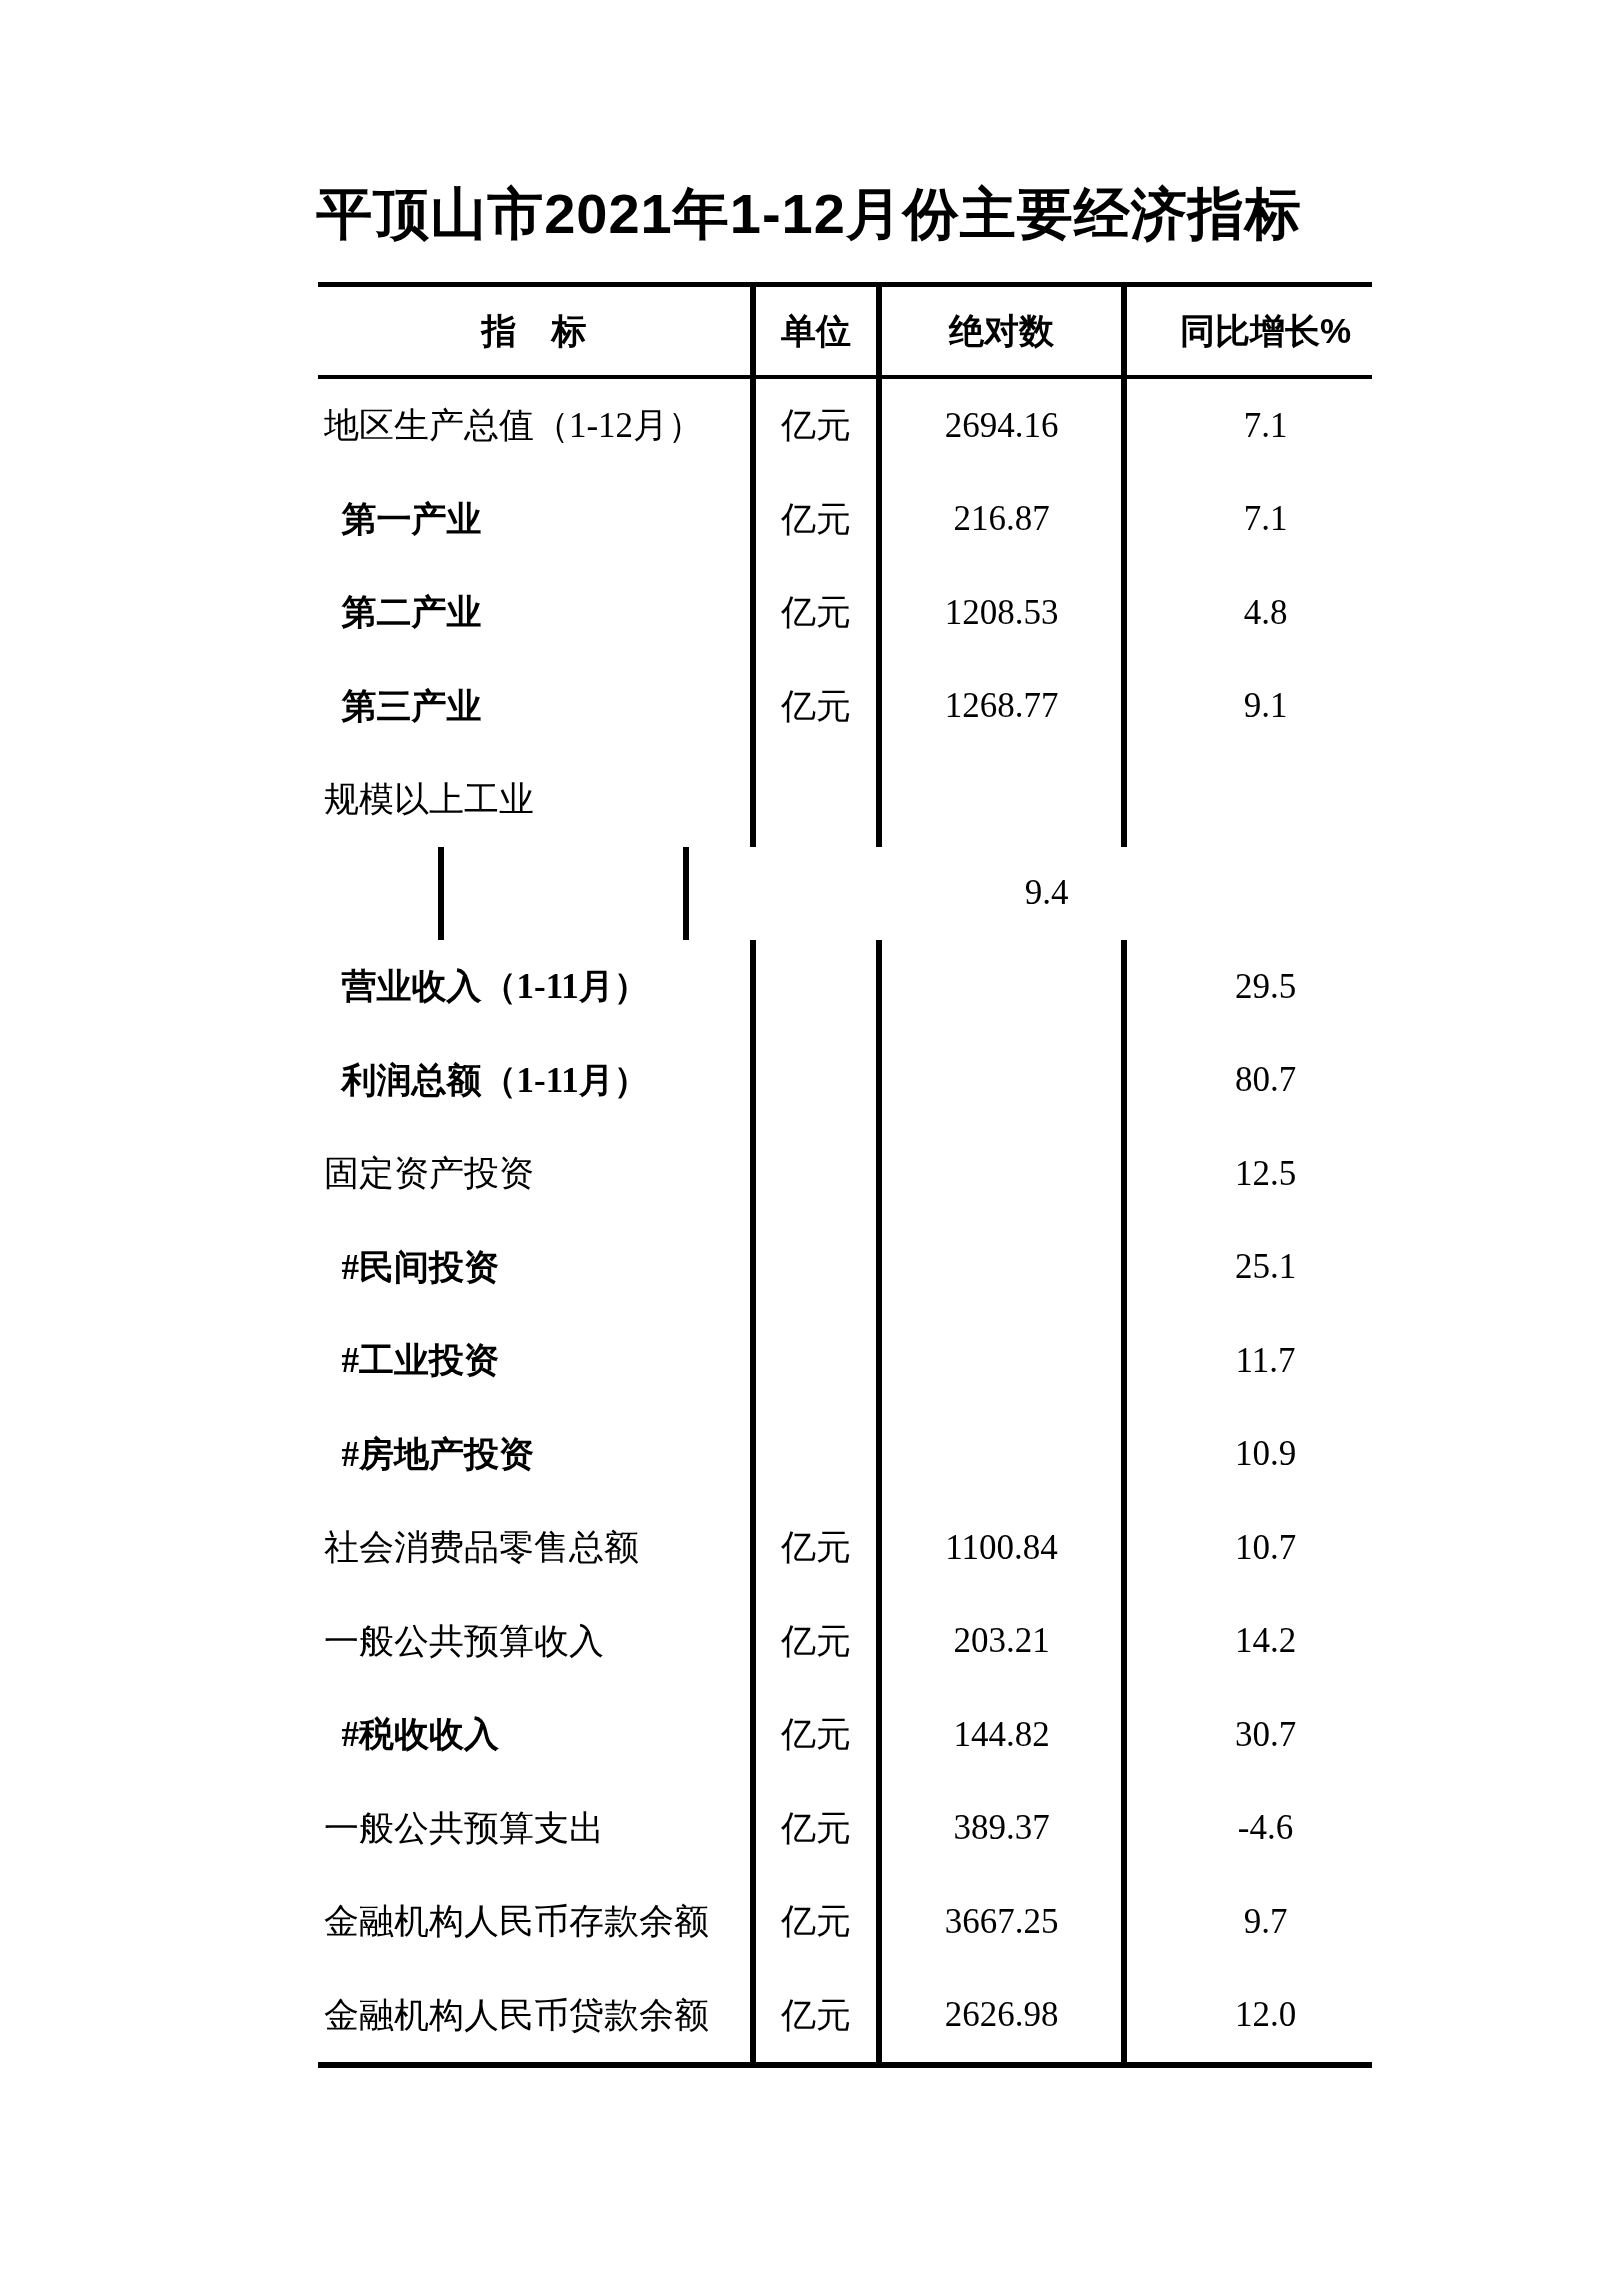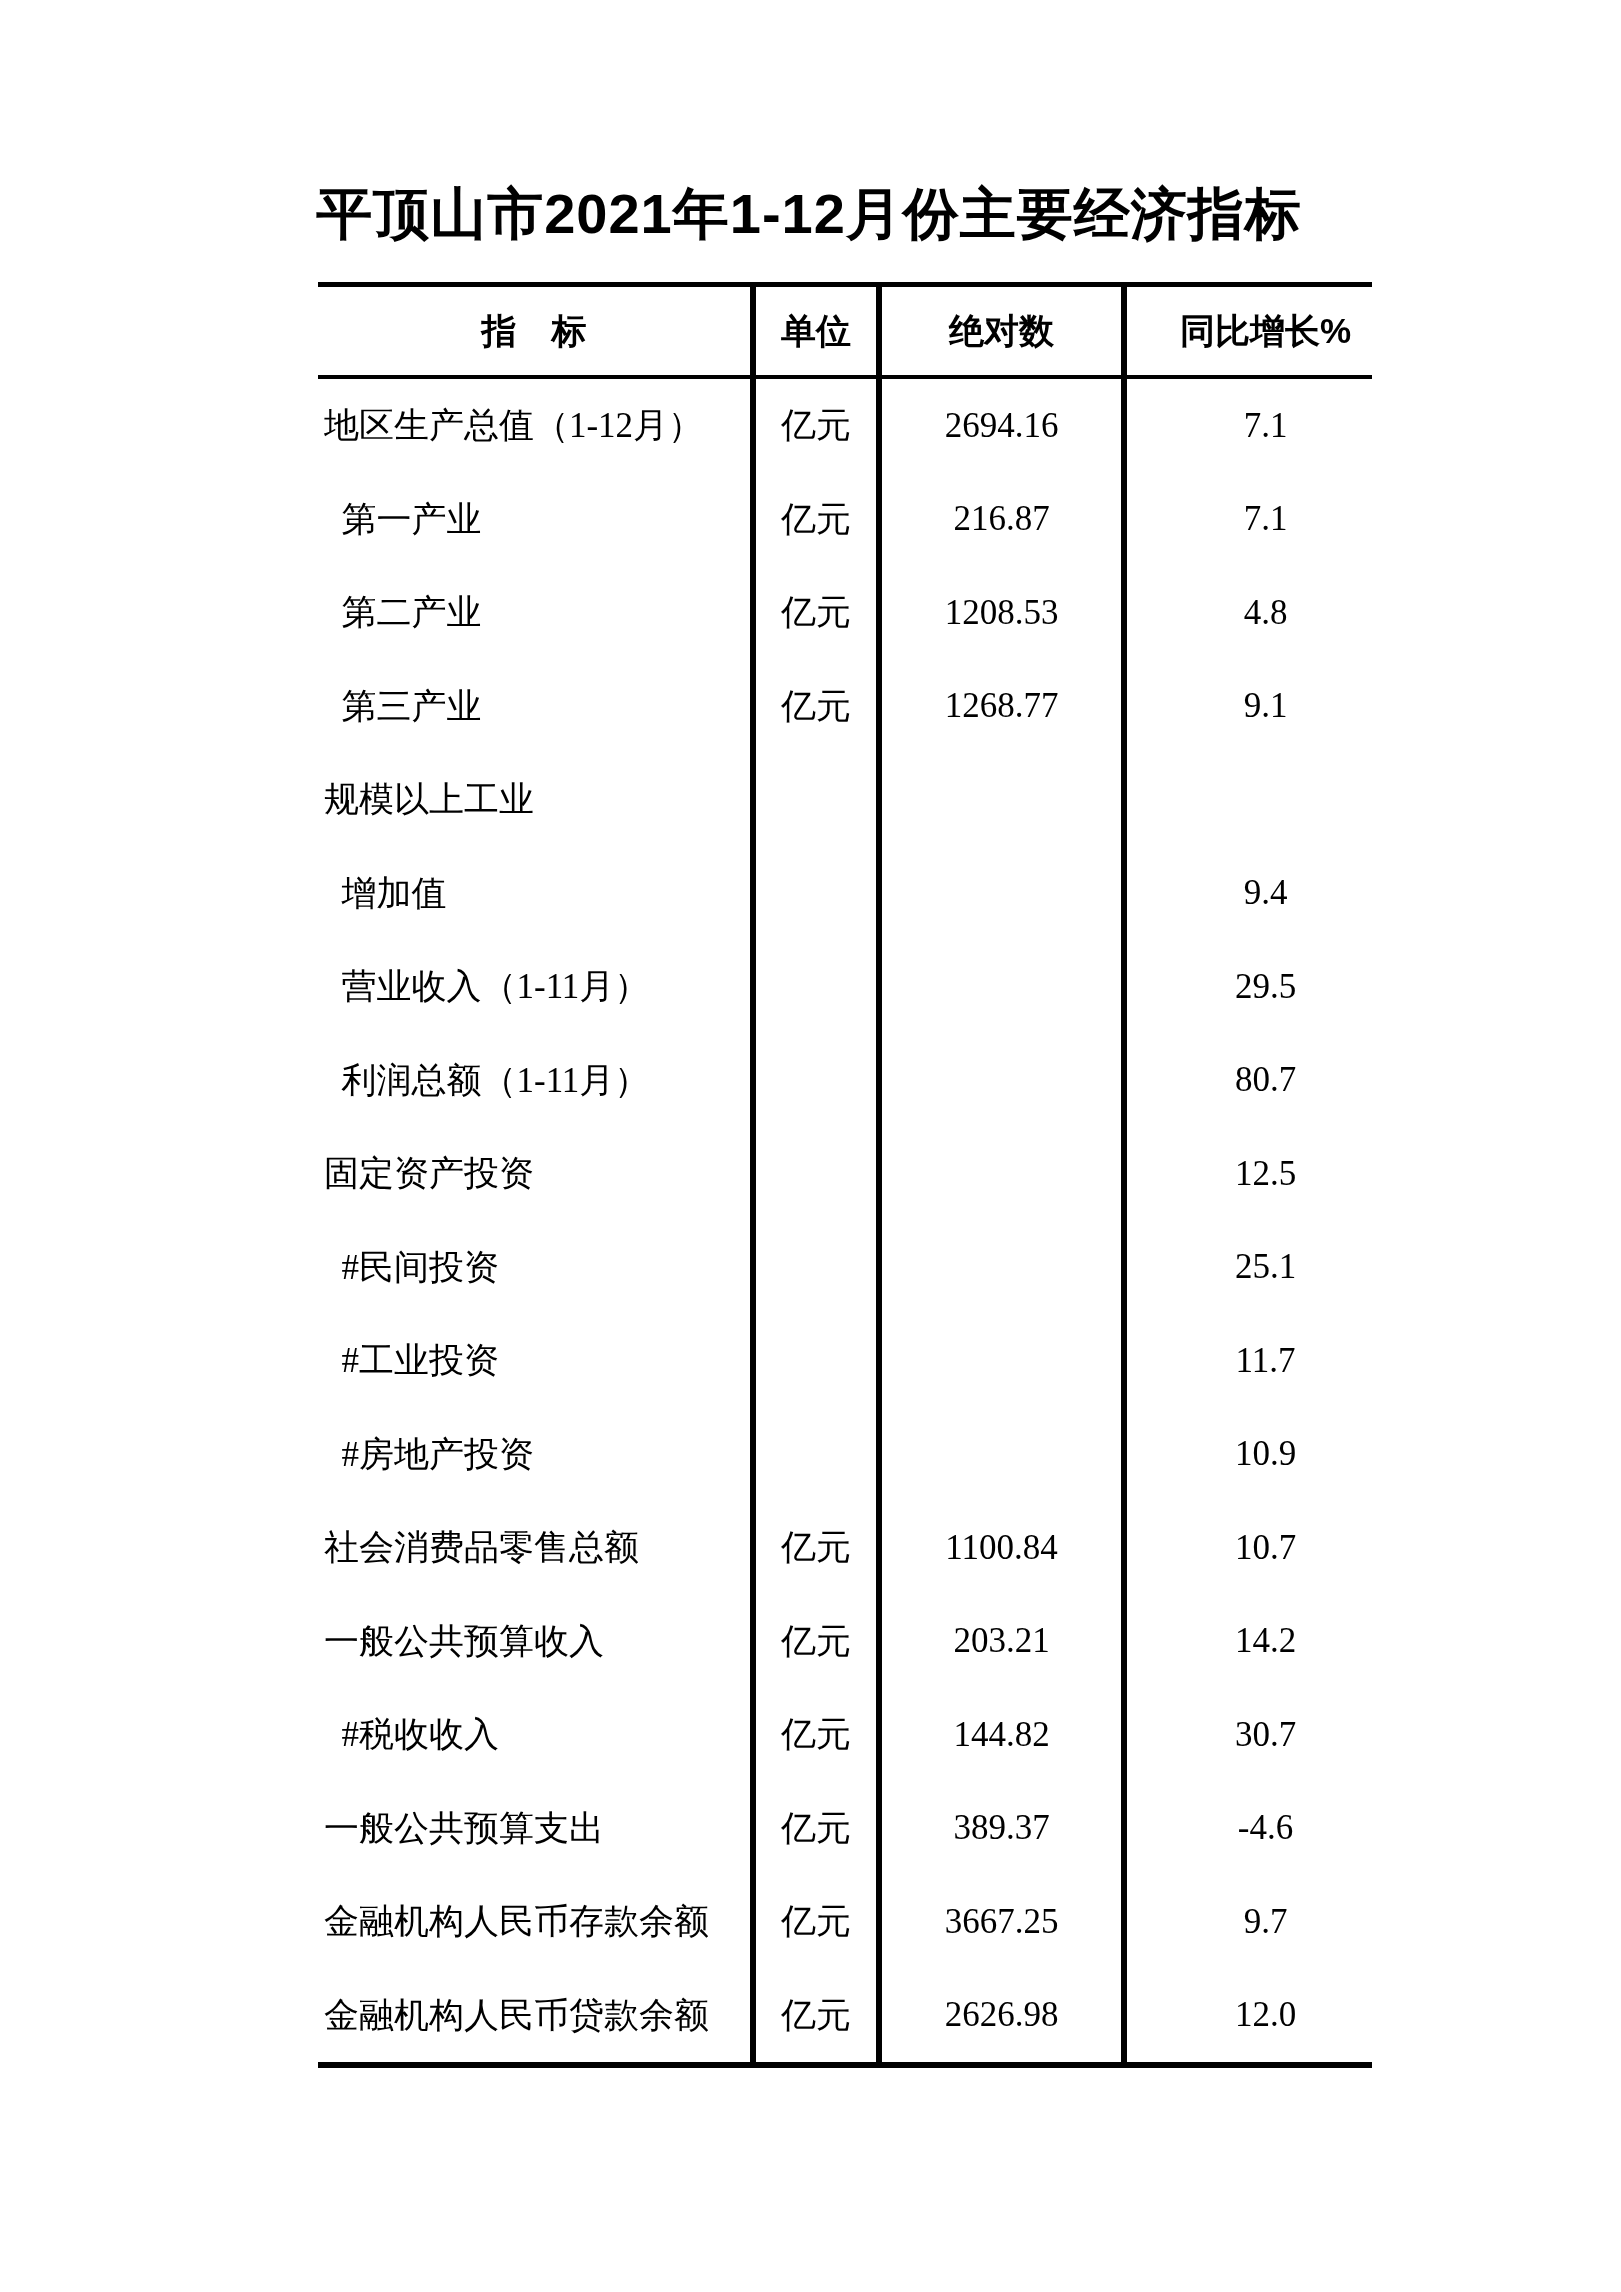--- a/index.html
+++ b/index.html
@@ -61,21 +61,21 @@
     align-items:center;
     justify-content:center;
     overflow:hidden;
     white-space:nowrap;
   }
   .c1{width:438px;border-right:6.9px solid #000;justify-content:flex-start;padding-left:5.9px;}
   .c2{width:126px;border-right:6.9px solid #000;}
   .c3{width:245px;border-right:6.9px solid #000;}
   .c4{flex:1 1 auto;padding-left:32px;}
   .thead .c1{justify-content:center;padding-left:0;}
-  .indent{padding-left:23.5px;}
+  .indent{padding-left:23.5px;font-weight:bold;}
 </style>
 </head>
 <body>
 
 <div class="page-title">平顶山市2021年1-12月份主要经济指标</div>
 
 <div class="econ-table">
   <div class="thead">
     <div class="cell c1">指　标</div>
     <div class="cell c2">单位</div>
@@ -112,21 +112,20 @@
   </div>
 
   <div class="row">
     <div class="cell c1">规模以上工业</div>
     <div class="cell c2"></div>
     <div class="cell c3"></div>
     <div class="cell c4"></div>
   </div>
 
   <div class="row">
-    <div class="cell c1 indent">增加值</div>
     <div class="cell c2"></div>
     <div class="cell c3"></div>
     <div class="cell c4">9.4</div>
   </div>
 
   <div class="row">
     <div class="cell c1 indent">营业收入（1-11月）</div>
     <div class="cell c2"></div>
     <div class="cell c3"></div>
     <div class="cell c4">29.5</div>

